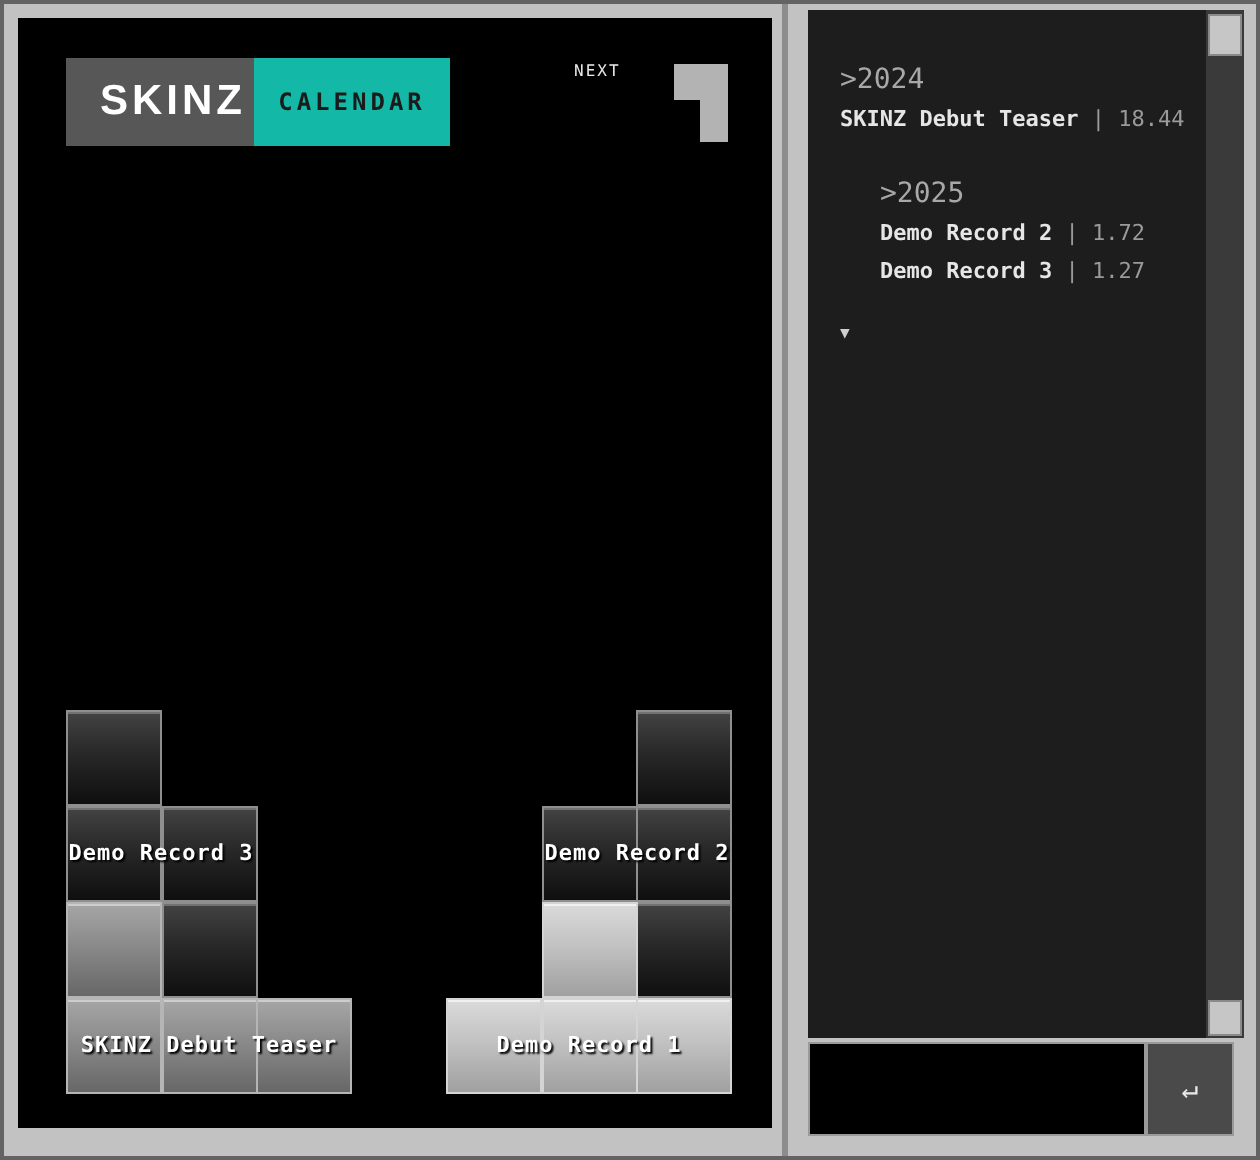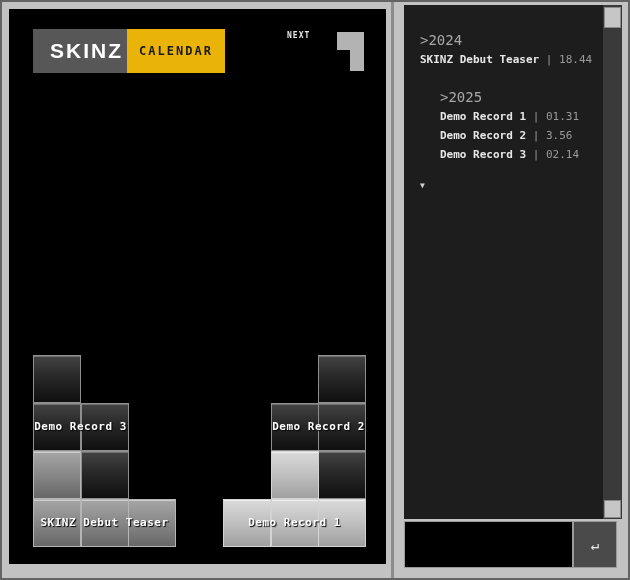--- a/index.html
+++ b/index.html
@@ -11,25 +11,25 @@
   #left-screen{position:absolute;left:9px;top:9px;width:377px;height:555px;
     background:#000;}
   #window-separator{position:absolute;left:391px;top:2px;width:3px;height:576px;
     background:#8c8c8c;}
 
   .hdr-btn{position:absolute;top:20px;height:44px;box-sizing:border-box;
     display:flex;align-items:center;justify-content:center;cursor:pointer;}
   #skinz-btn{left:24px;width:107px;background:#575757;color:#fff;
     font-family:"Liberation Sans", sans-serif;font-weight:bold;font-size:21px;
     letter-spacing:2px;}
-  #calendar-btn{left:118px;width:98px;background:#eab308;color:#1b1b1b;
+  #calendar-btn{left:118px;width:98px;background:#14b8a6;color:#1b1b1b;
     font-weight:bold;font-size:12px;letter-spacing:2px;}
 
   #next-label{position:absolute;left:278px;top:22px;color:#e8e8e8;
-    font-size:8px;font-weight:bold;letter-spacing:1px;text-align:right;}
+    font-size:8px;font-weight:normal;letter-spacing:1px;text-align:right;}
   .next-bar{position:absolute;left:328px;top:23px;width:27px;height:18px;background:#b3b3b3;}
   .next-stem{position:absolute;left:341px;top:41px;width:14px;height:21px;background:#b3b3b3;}
 
   
   .block{position:absolute;width:48px;height:48px;box-sizing:border-box;cursor:pointer;}
   .shade-dark{background:linear-gradient(180deg,#434343 0%,#282828 45%,#0f0f0f 100%);
     border:1px solid #8f8f8f;box-shadow:inset 0 1px 0 rgba(255,255,255,.25);}
   .shade-mid{background:linear-gradient(180deg,#a6a6a6 0%,#8a8a8a 45%,#676767 100%);
     border:1px solid #b5b5b5;box-shadow:inset 0 1px 0 rgba(255,255,255,.45);}
   .shade-light{background:linear-gradient(180deg,#dadada 0%,#c2c2c2 45%,#a0a0a0 100%);
@@ -105,23 +105,22 @@
   <div id="window-separator"></div>
 
   <div id="right-list">
     <div id="timeline-list">
         <div class="tl-group">
           <div class="tl-year">&gt;2024</div>
           <div class="tl-entry"><span class="name">SKINZ Debut Teaser</span><span class="date"> | 18.44</span></div>
         </div>
         <div class="tl-group">
           <div class="tl-year">&gt;2025</div>
-          <div class="tl-entry"><span class="name">Demo Record 1</span><span class="date"> | 01.31</span></div>
-          <div class="tl-entry"><span class="name">Demo Record 2</span><span class="date"> | 3.56</span></div>
-          <div class="tl-entry"><span class="name">Demo Record 3</span><span class="date"> | 02.14</span></div>
+          <div class="tl-entry"><span class="name">Demo Record 2</span><span class="date"> | 1.72</span></div>
+          <div class="tl-entry"><span class="name">Demo Record 3</span><span class="date"> | 1.27</span></div>
         </div>
         <div id="more-indicator">▼</div>
       </div>
     <div id="scroll-track">
       <div id="scroll-thumb"></div>
       <div id="scroll-down-btn"></div>
     </div>
   </div>
 
   <input id="composer-input" type="text" value="" style="">

